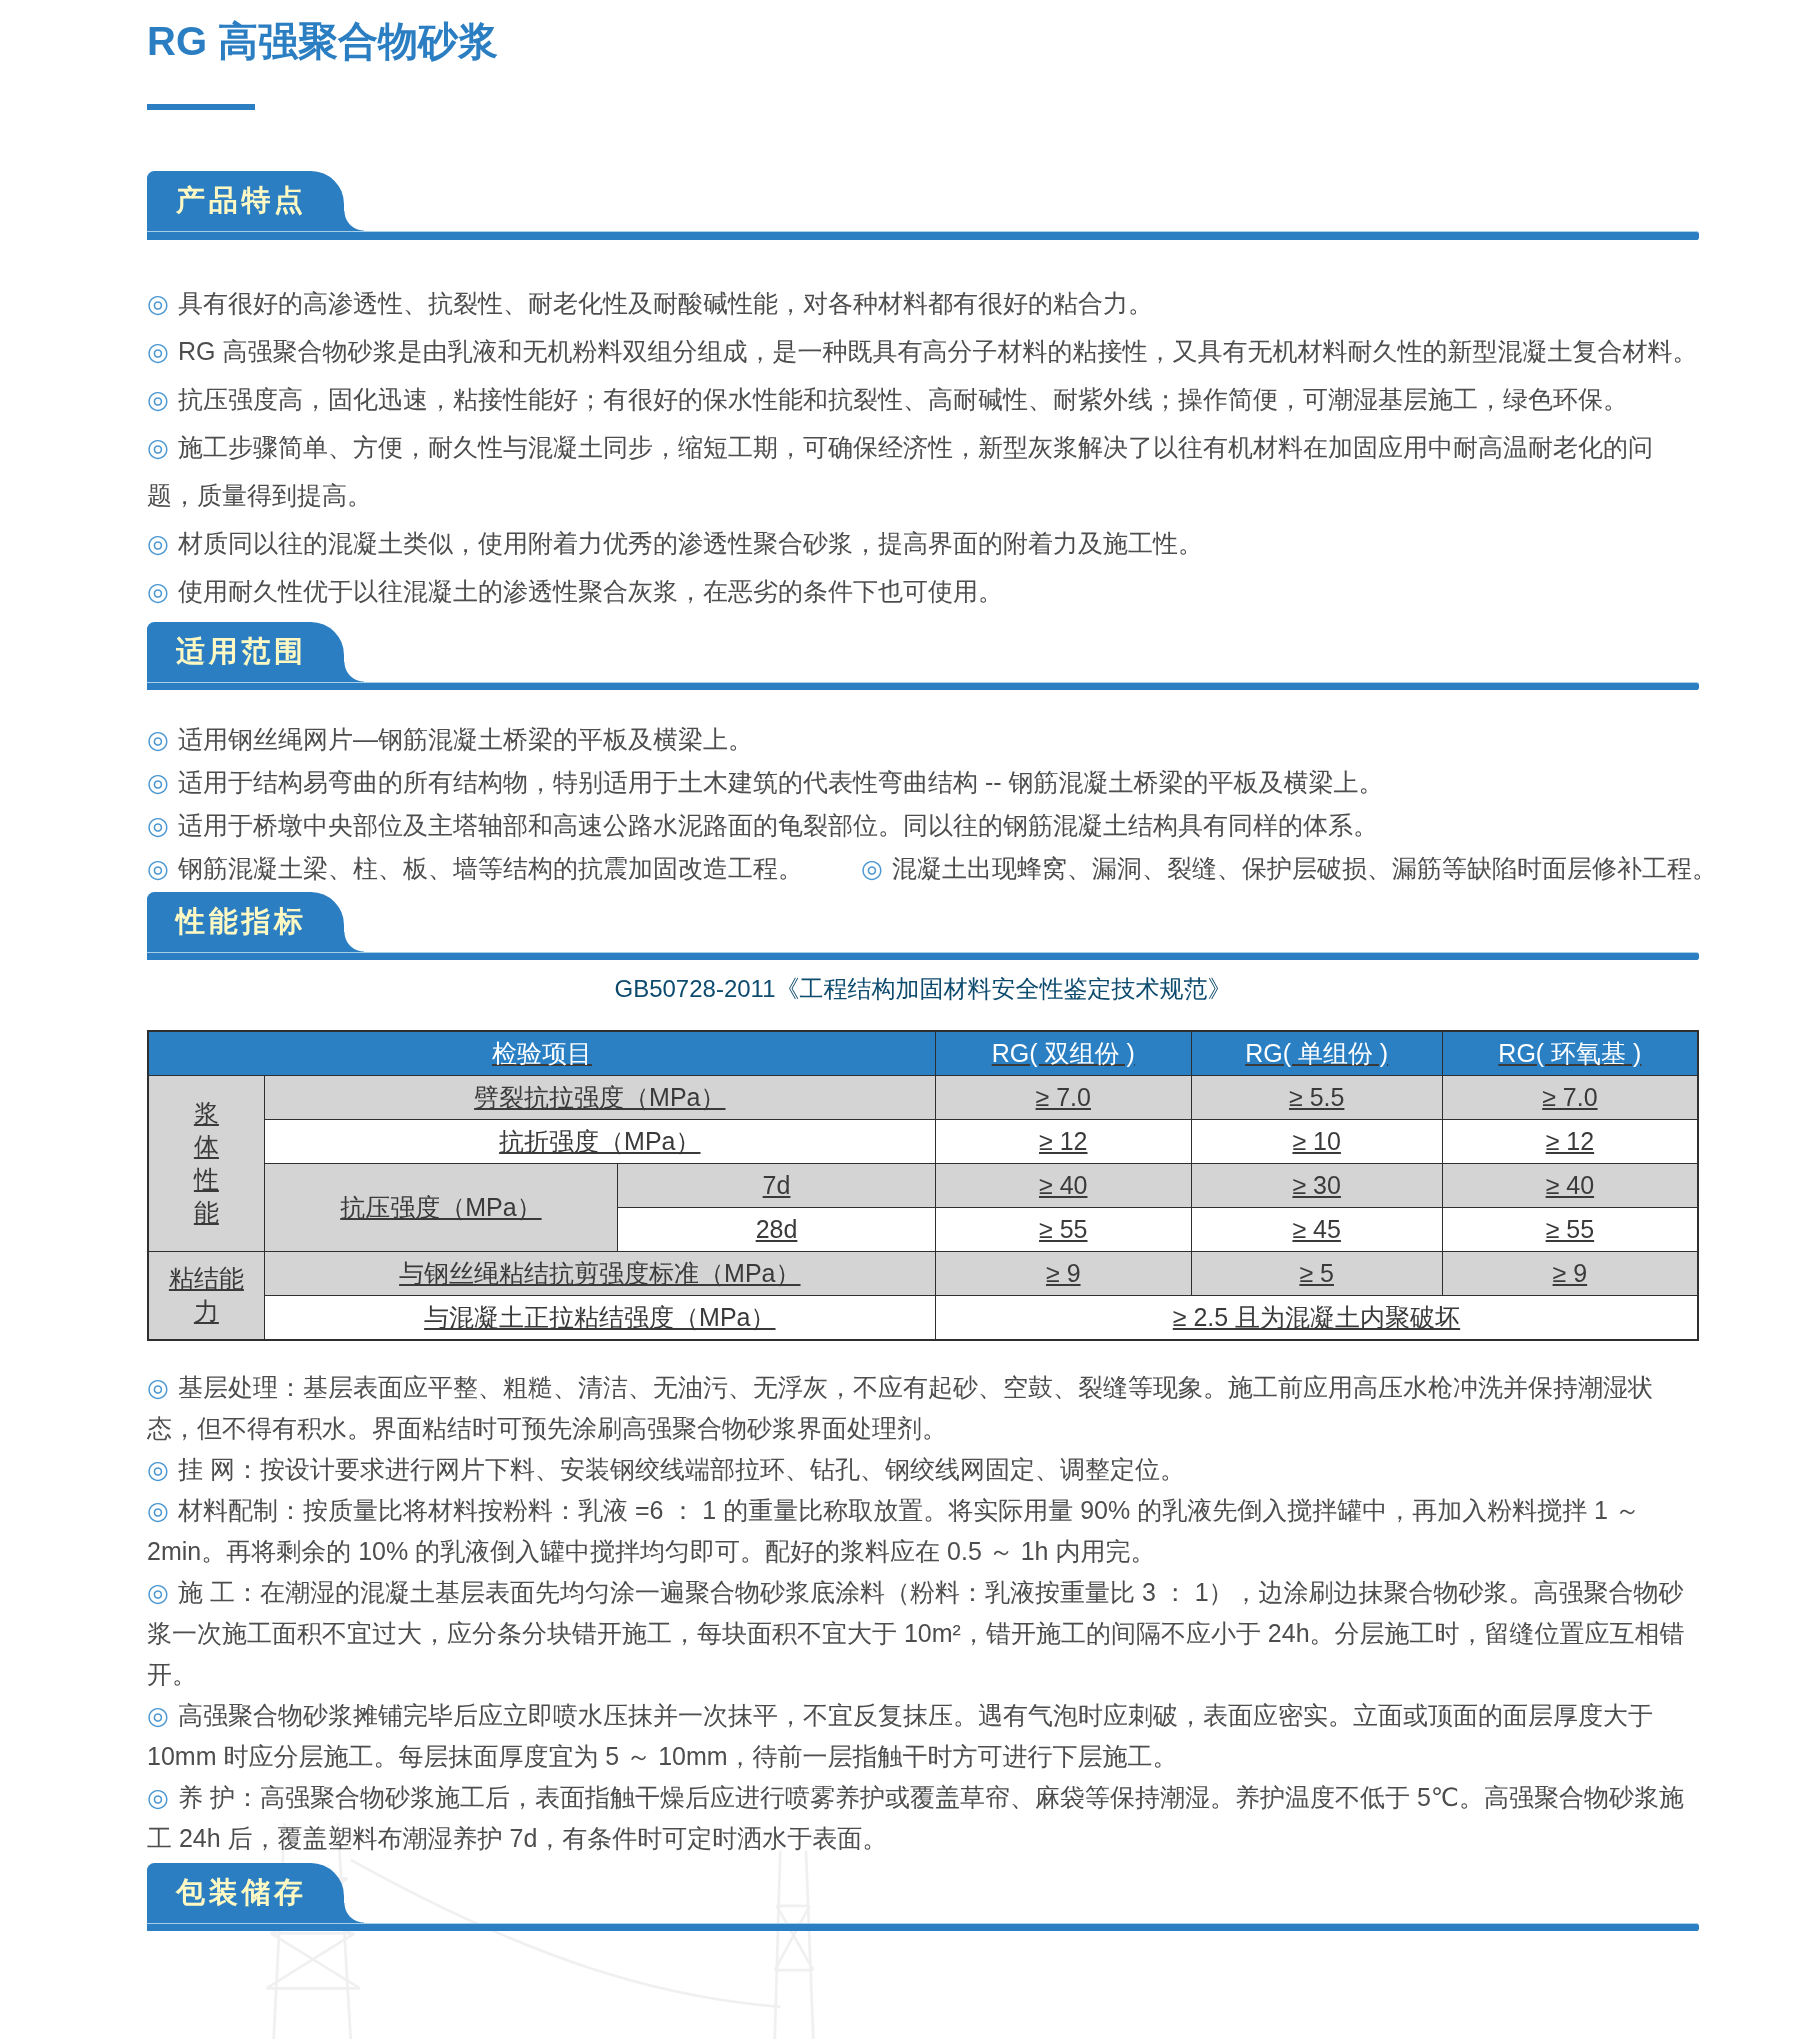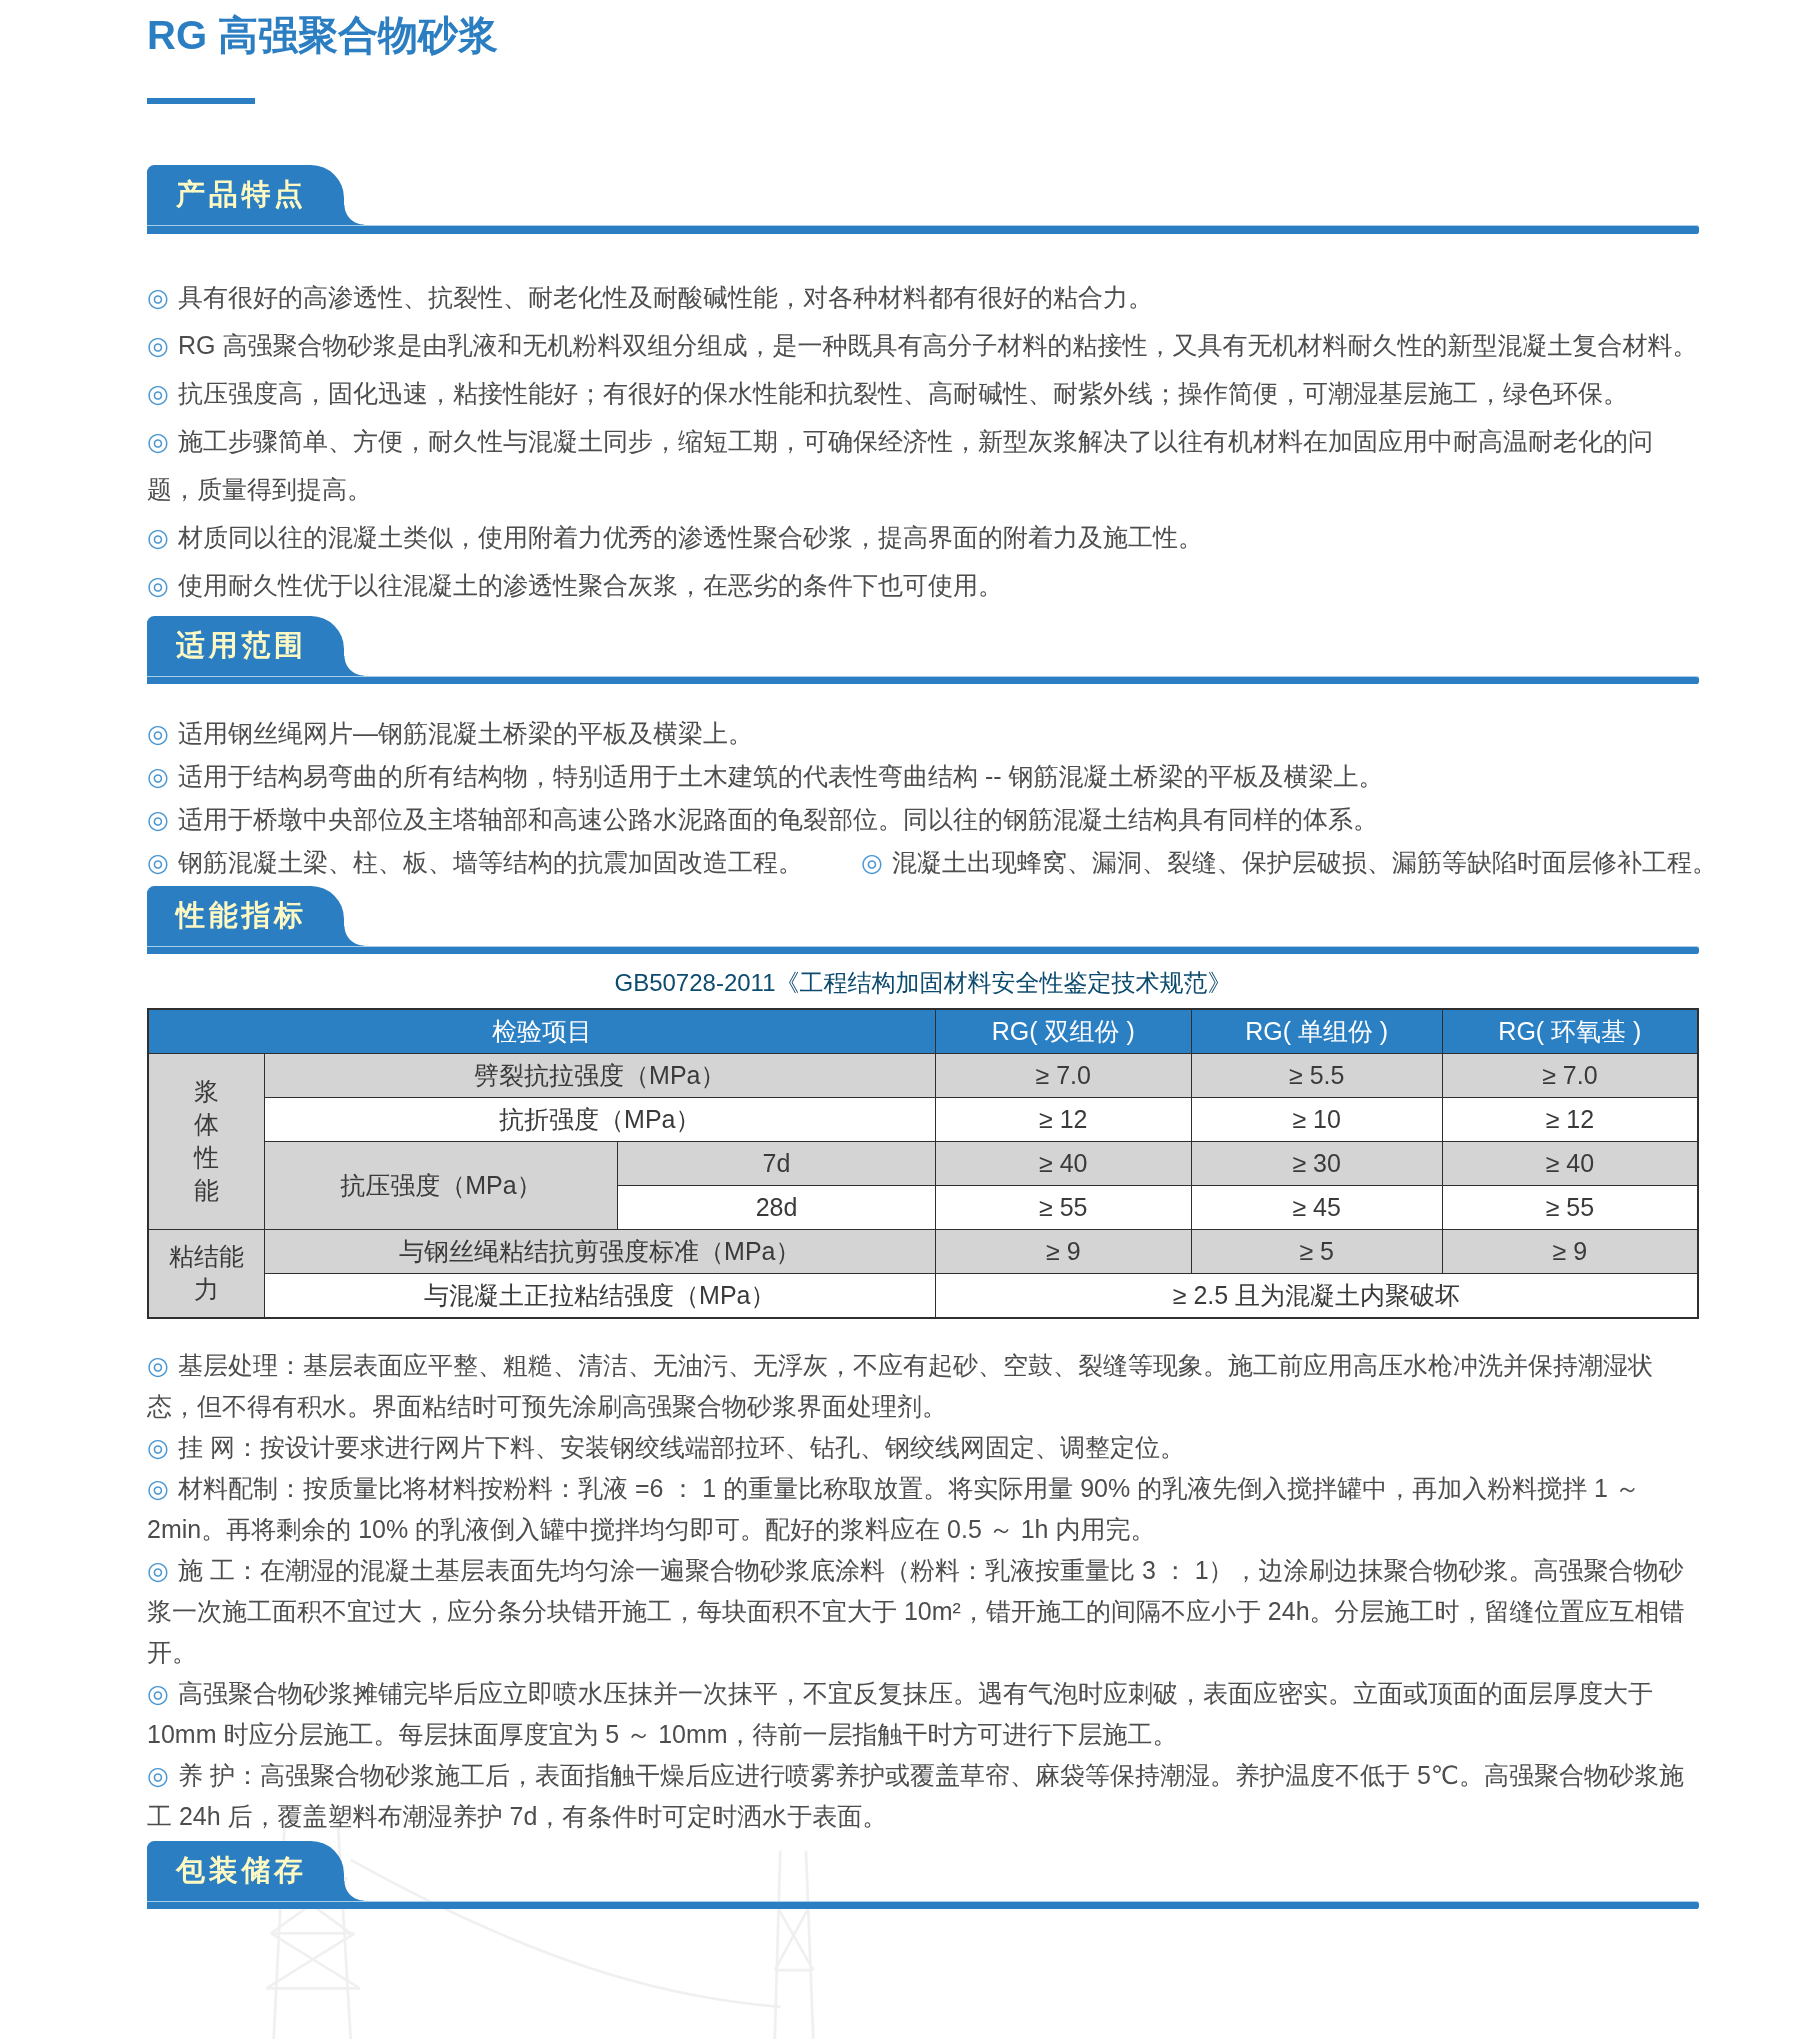--- a/index.html
+++ b/index.html
@@ -4,21 +4,21 @@
 <title>RG 高强聚合物砂浆</title>
 <style>
   html,body{margin:0;padding:0;}
   body{
     width:1809px;height:2040px;position:relative;overflow:hidden;
     background:#ffffff;color:#4d4d4d;
     font-family:"Liberation Sans","DejaVu Sans",sans-serif;
   }
   .watermark{position:absolute;left:147px;top:1823px;opacity:0.14;pointer-events:none;}
   .content{position:absolute;left:147px;width:1552px;top:0;}
-  .page-title{margin:0;padding-top:11px;font-size:40px;line-height:48px;font-weight:bold;color:#2b7ec2;}
+  .page-title{margin:0;padding-top:17px;font-size:40px;line-height:48px;font-weight:bold;color:#2b7ec2;}
   .title-underline{margin-top:39px;width:108px;height:6.4px;background:#2b7ec2;}
   .sec-head{position:relative;}
   .banner{
     display:inline-block;position:relative;z-index:2;
     background:#2b7ec2;color:#fef9c3;font-size:29px;font-weight:bold;
     padding:10px 37px 10px 29px;border-radius:7.3px 33px 0 0;letter-spacing:3.7px;
   }
   .banner::after{
     content:"";position:absolute;right:-20px;bottom:0;width:20px;height:20px;
     background:radial-gradient(circle at 100% 0%, rgba(0,0,0,0) 19px, #2b7ec2 20px);
@@ -32,22 +32,22 @@
   #scope .sec-head{margin-top:7.3px;}
   #performance .sec-head{margin-top:1.8px;}
   #process .sec-head{margin-top:14.7px;}
   #process .paras{margin-top:26px;line-height:41px;}
   #packaging .sec-head{margin-top:3.7px;}
   .pair{display:flex;}
   .pair .half1{flex:0 0 46%;white-space:nowrap;}
   .pair .half2{flex:1;white-space:nowrap;}
   .tbl-caption{margin-top:13px;text-align:center;font-size:24px;color:#0c4a6e;}
   table.perf{
-    margin-top:9px;width:100%;border-collapse:collapse;
-    border:2.8px solid #2f2f2f;font-size:25px;color:#3a3a3a;table-layout:fixed;
+    margin-top:25px;width:100%;border-collapse:collapse;
+    border:2.8px solid #2f2f2f;font-size:25px;color:#3a3a3a;table-layout:fixed;text-decoration:underline;
   }
   table.perf th,table.perf td{border:1.8px solid #2f2f2f;height:43px;text-align:center;vertical-align:middle;padding:0 5.5px;}
   table.perf th{background:#2b80c4;color:#ffffff;font-weight:normal;}
   td.g{background:#d4d4d4;}
   td.w{background:#ffffff;}
   td.glabel{background:#d4d4d4;white-space:pre-line;line-height:33px;}
 </style>
 </head>
 <body>
 

